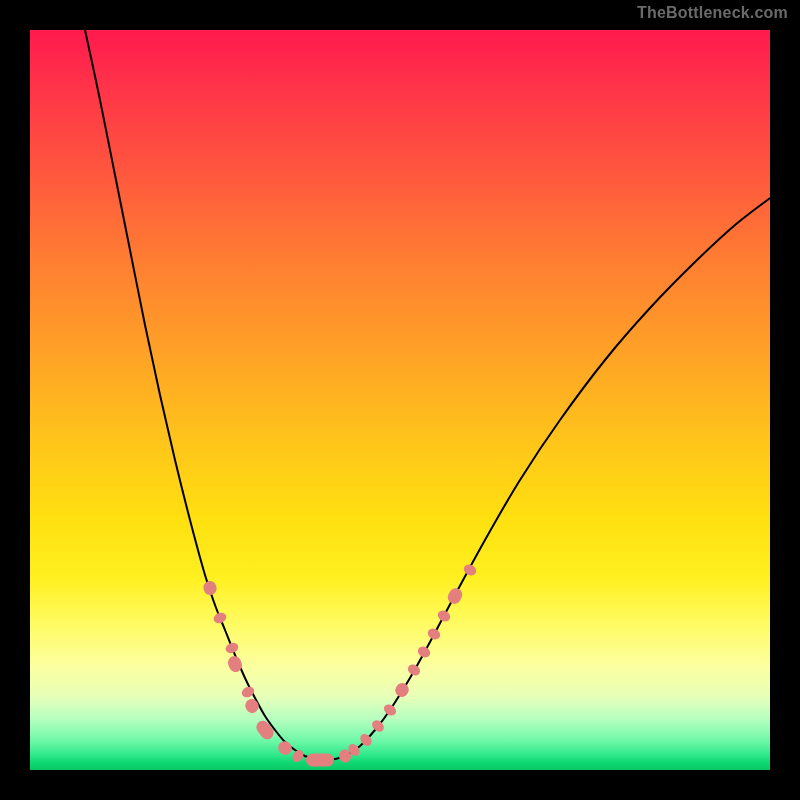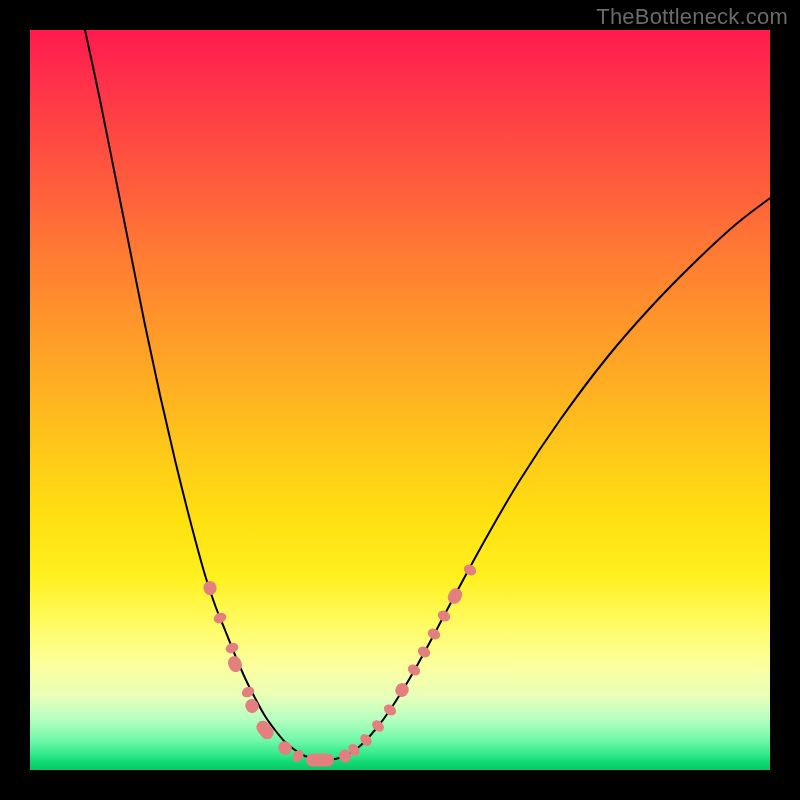--- a/index.html
+++ b/index.html
@@ -45,22 +45,22 @@
       #2ee88a 98%,
       #10d872 99%,
       #08c864 100%
     );
   }
   .watermark {
     position: absolute;
     top: 4px;
     right: 12px;
     color: #6a6a6a;
-    font-size: 22px;
-    font-weight: 400;
+    font-size: 16px;
+    font-weight: 700;
     letter-spacing: 0.2px;
     user-select: none;
   }
   svg.curve {
     position: absolute;
     left: 0; top: 0;
     width: 740px; height: 740px;
   }
   .curve-path {
     fill: none;

